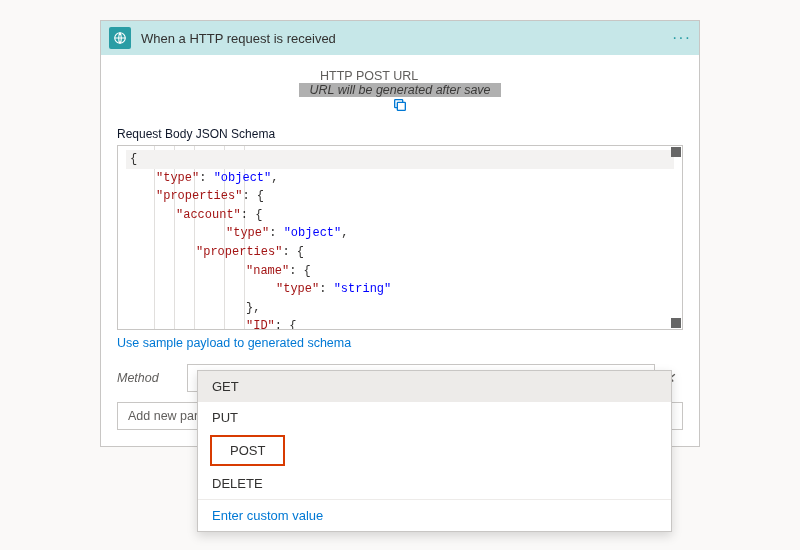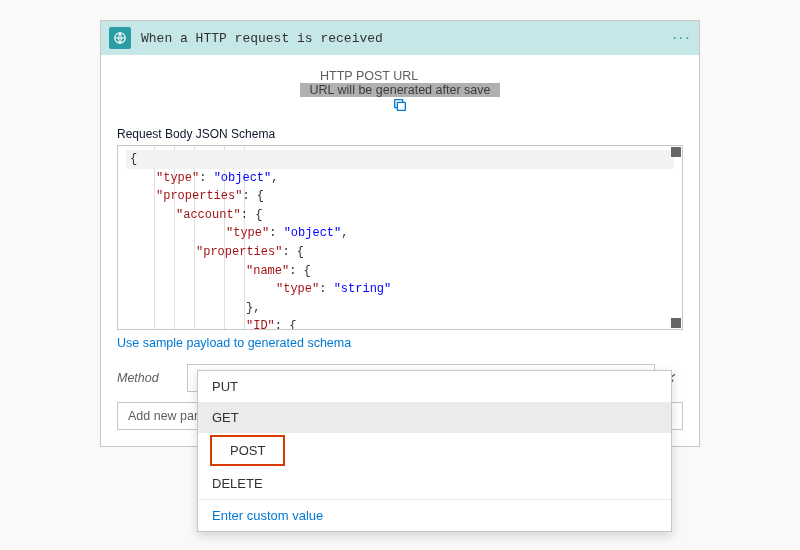--- a/index.html
+++ b/index.html
@@ -33,21 +33,20 @@
     display: flex;
     align-items: center;
     justify-content: center;
     border-radius: 2px;
   }
   .card-header .title {
     margin-left: 10px;
     flex: 1;
     font-size: 13px;
     color: #323130;
-    font-family: Liberation Mono, monospace;
   }
   .card-header .more {
     color: #2a9da5;
     font-size: 16px;
     letter-spacing: 1px;
     cursor: pointer;
   }
   .card-body {
     padding: 14px 16px 16px;
     position: relative;
@@ -65,20 +64,21 @@
   }
   .url-box {
     flex: 1;
     background: #b0b0b0;
     color: #3b3a39;
     height: 16px;
     display: flex;
     align-items: center;
     padding: 0 10px;
     font-size: 12.5px;
+    font-style: italic;
   }
   .copy-btn {
     width: 28px;
     display: flex;
     align-items: center;
     justify-content: center;
     color: #0078d4;
     cursor: pointer;
   }
   .section-label {
@@ -272,19 +272,19 @@
       <div class="param-box">Add new parameter</div>
       <div class="param-select">
         <span class="chev">▽</span>
       </div>
     </div>
 
   </div>
 </div>
 
 <div class="dropdown">
+  <div class="opt hilite">GET</div>
   <div class="opt">PUT</div>
-  <div class="opt hilite">GET</div>
   <div><span class="opt marked">POST</span></div>
   <div class="opt">DELETE</div>
   <div class="divider"></div>
   <div class="opt custom">Enter custom value</div>
 </div>
 
 </body></html>

